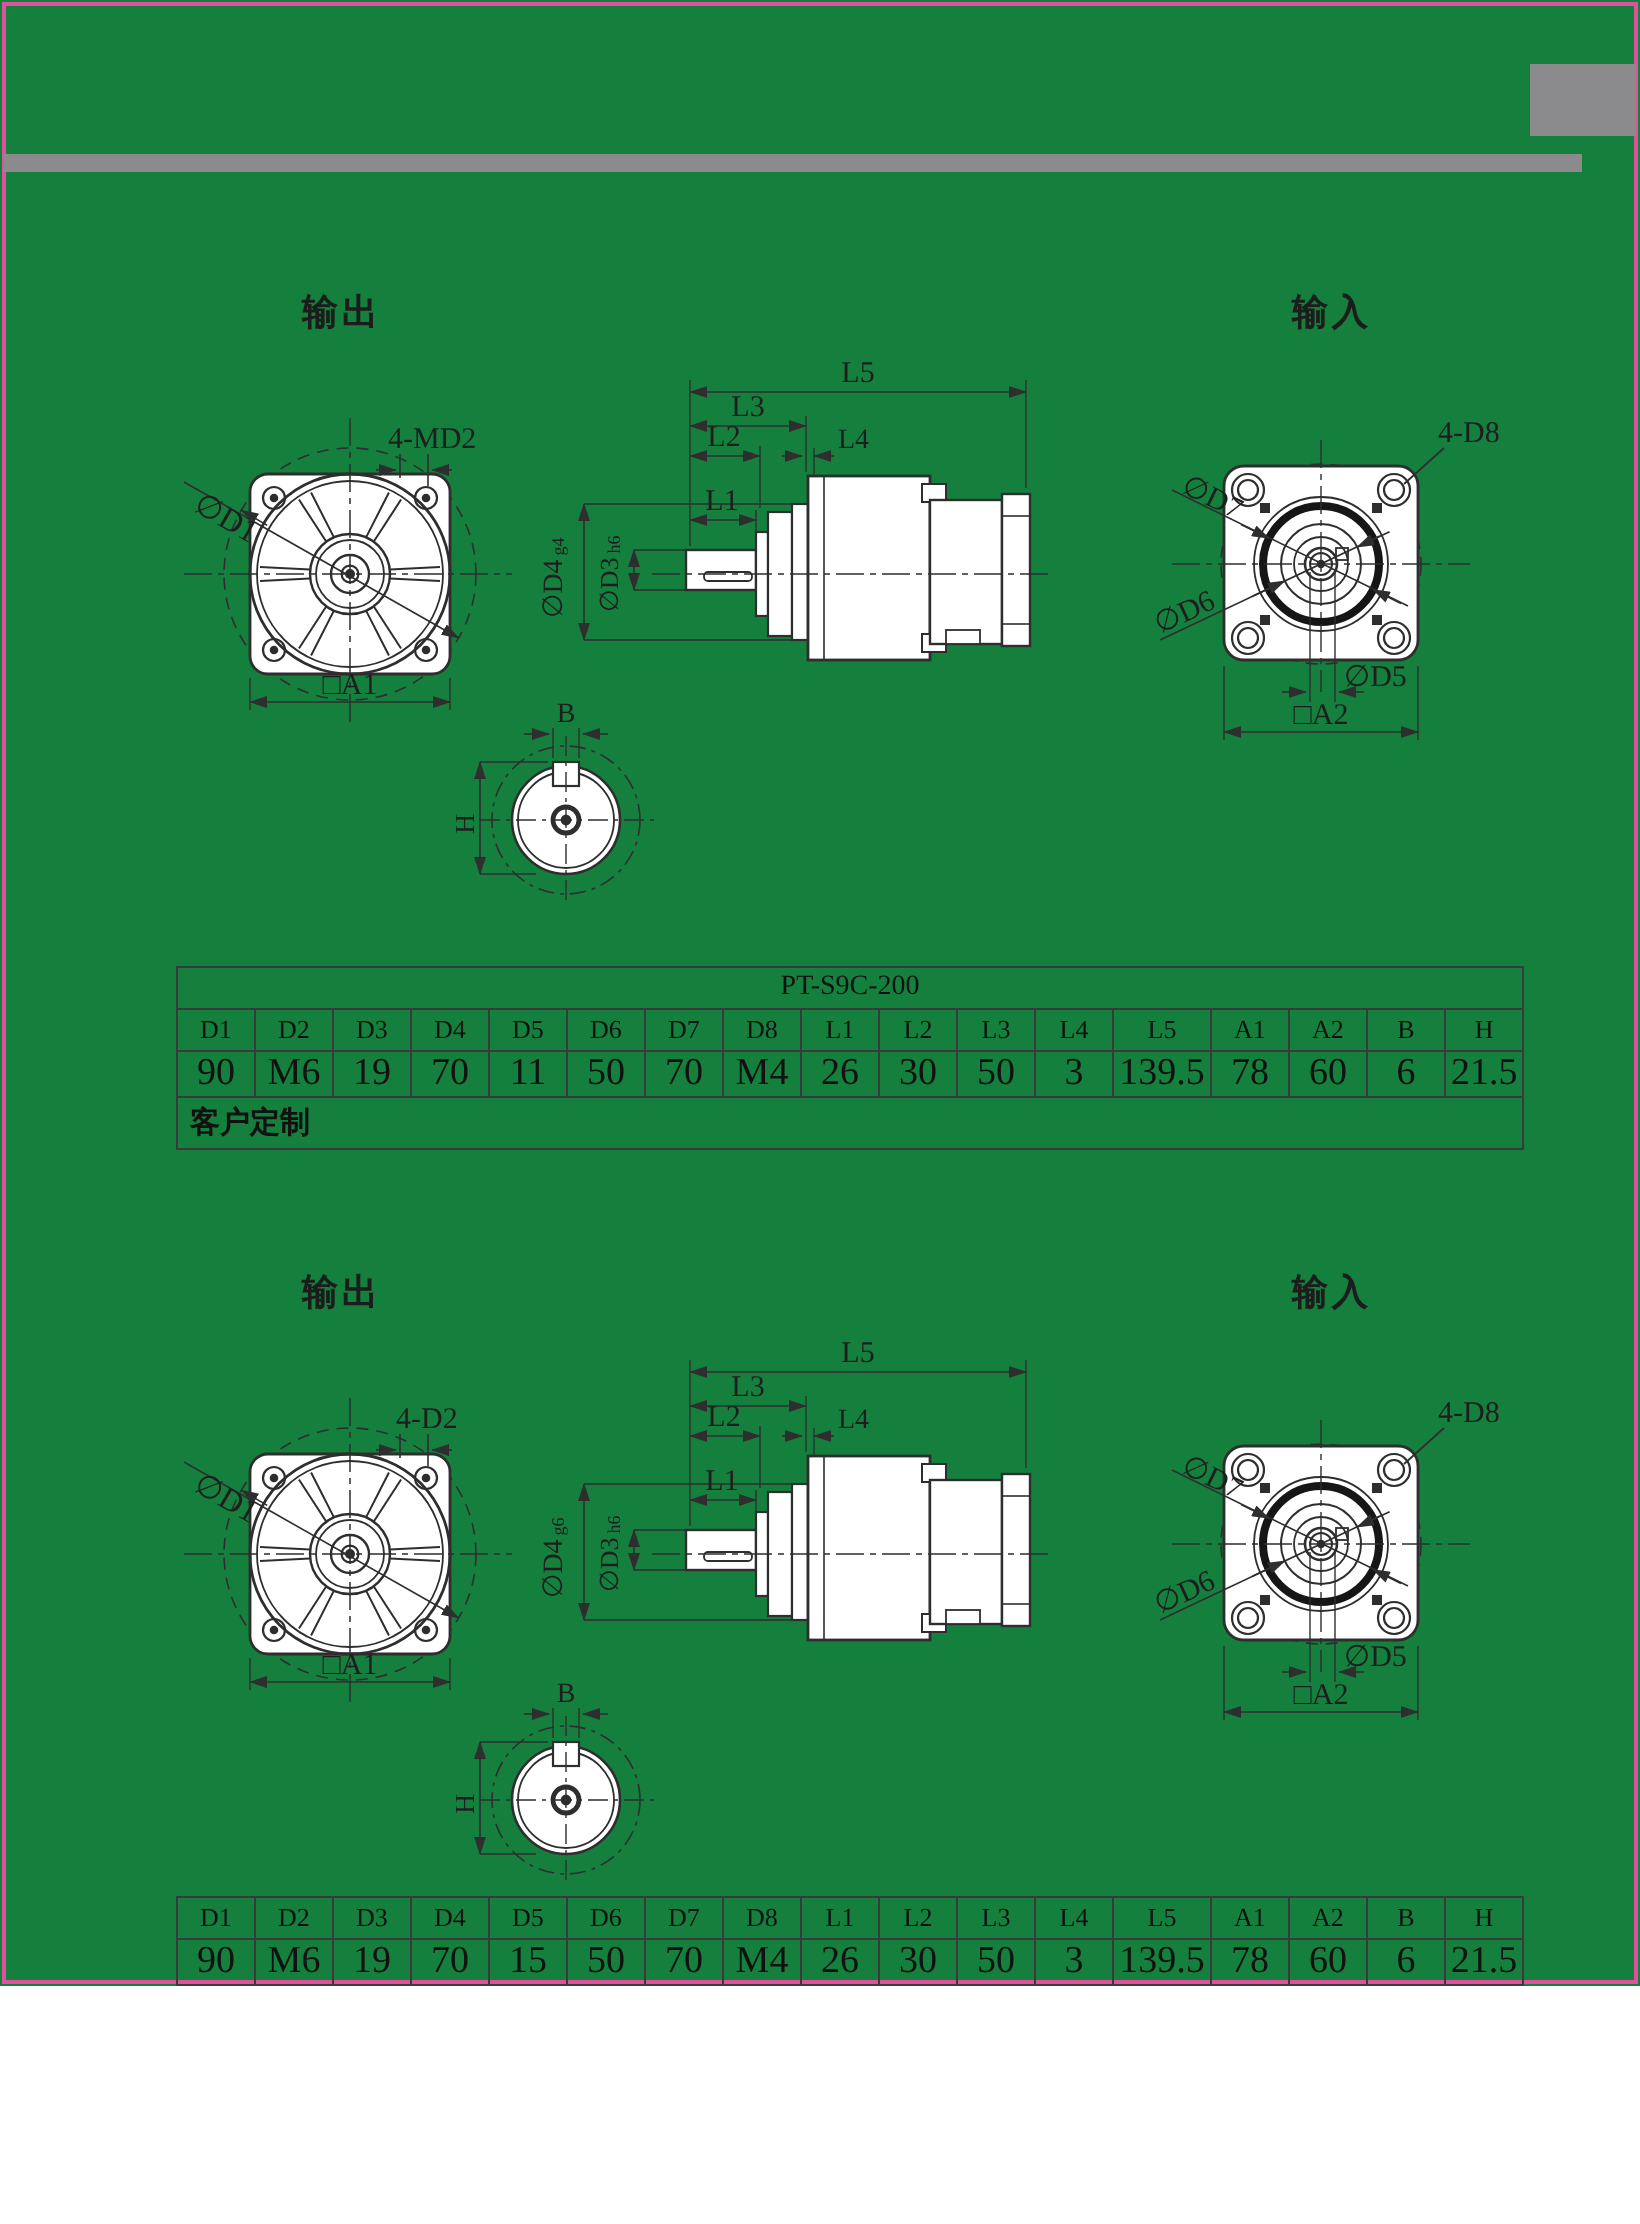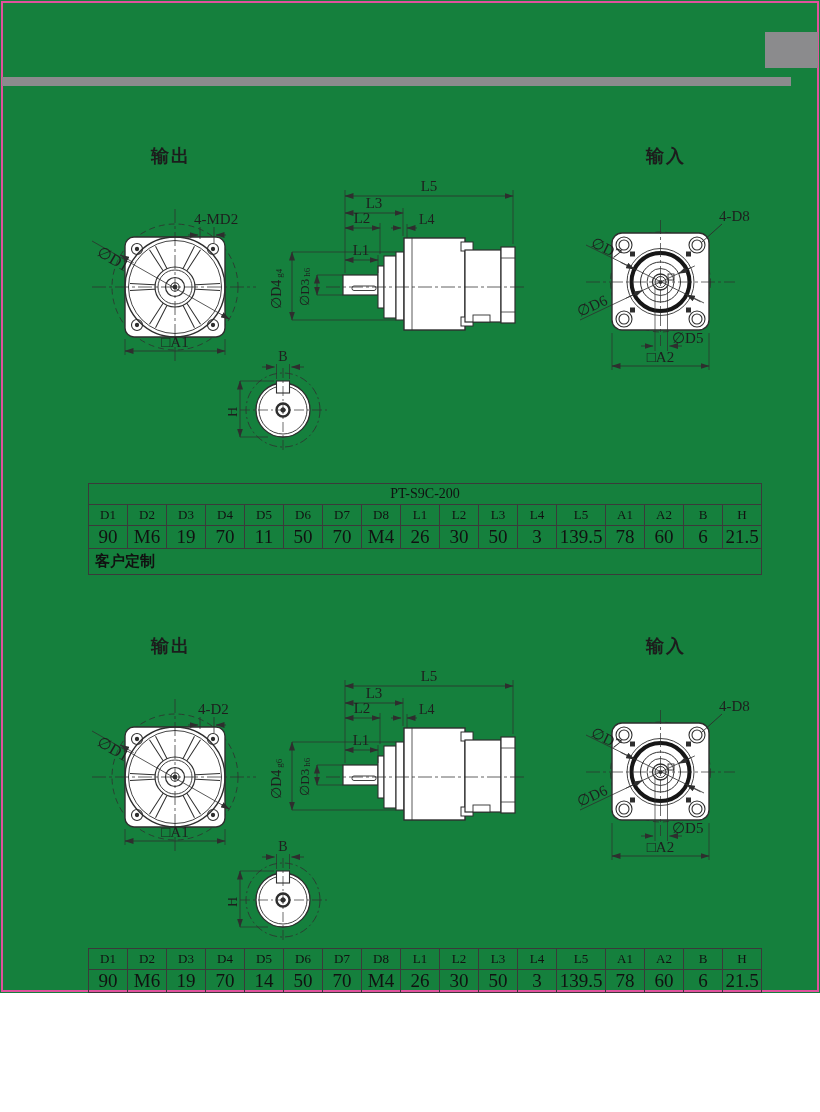--- a/index.html
+++ b/index.html
@@ -523,21 +523,21 @@
       <td>A1</td>
       <td>A2</td>
       <td>B</td>
       <td>H</td>
     </tr>
     <tr class="t-val">
       <td>90</td>
       <td>M6</td>
       <td>19</td>
       <td>70</td>
-      <td>14</td>
+      <td>15</td>
       <td>50</td>
       <td>70</td>
       <td>M4</td>
       <td>26</td>
       <td>30</td>
       <td>50</td>
       <td>3</td>
       <td>139.5</td>
       <td>78</td>
       <td>60</td>

